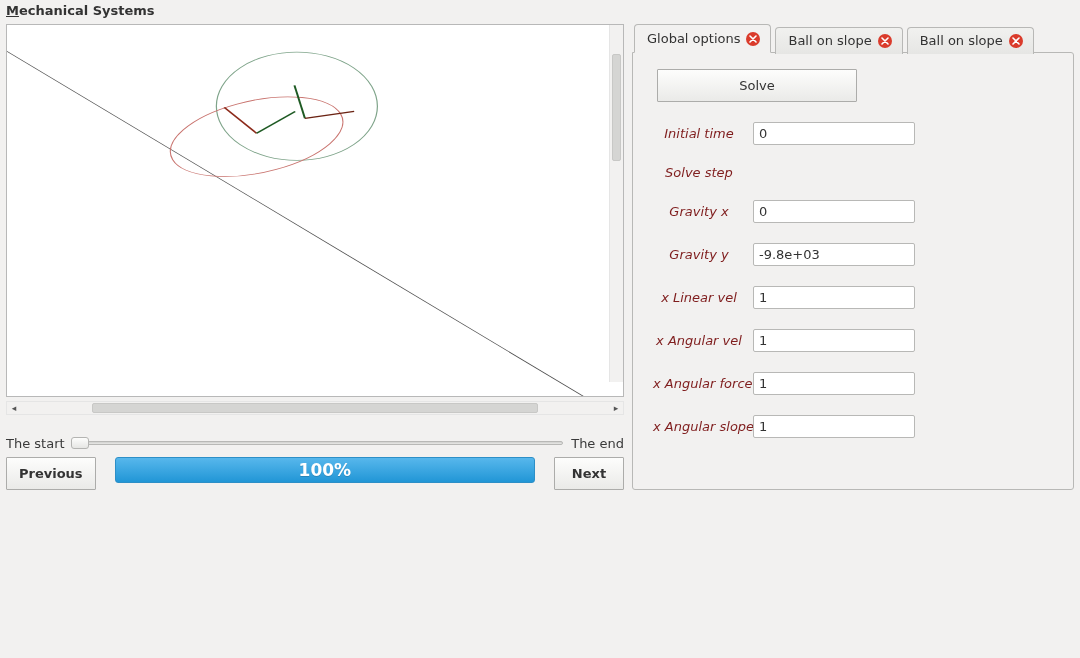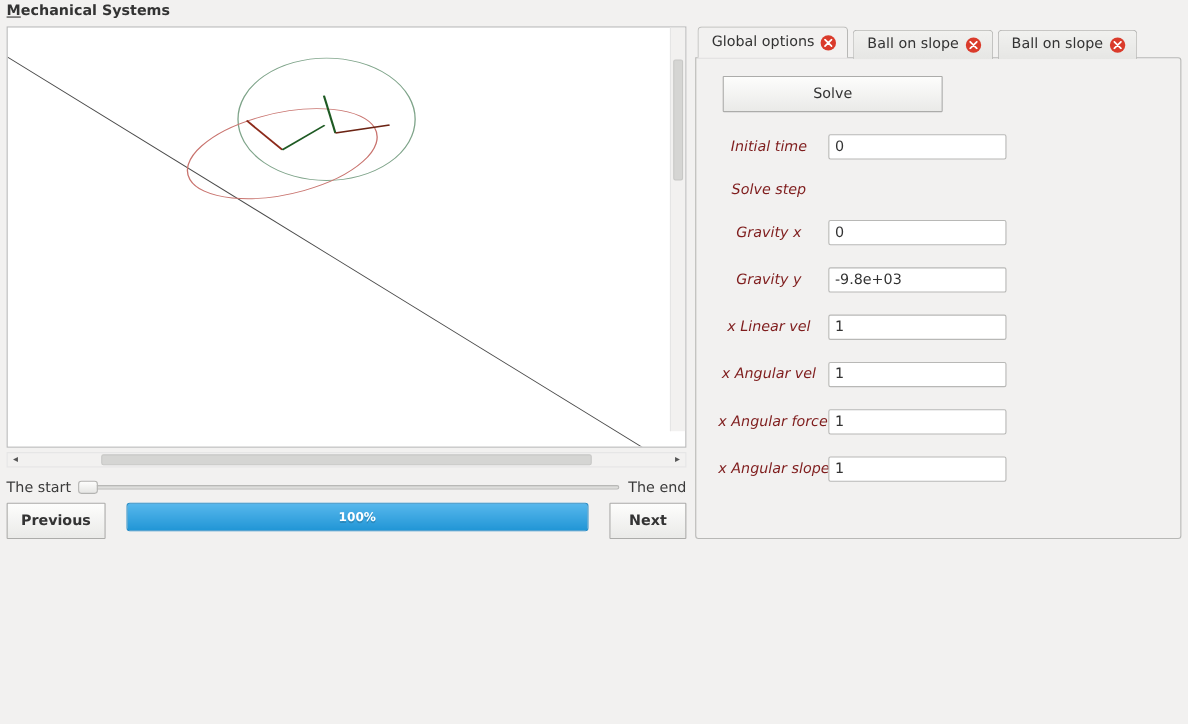--- a/index.html
+++ b/index.html
@@ -90,21 +90,21 @@
     top: 0; bottom: 0;
     background: #d5d5d3;
     border: 1px solid #c8c8c6;
     border-radius: 2px;
   }
 
   .slider-row {
     display: flex;
     align-items: center;
     gap: 8px;
-    margin-top: 6px;
+    margin-top: 16px;
   }
   .slider-row .label { white-space: nowrap; }
   .slider {
     flex: 1;
     height: 16px;
     position: relative;
   }
   .slider .track {
     position: absolute;
     left: 0; right: 0; top: 50%;
@@ -145,21 +145,21 @@
   .progress {
     flex: 1;
     height: 26px;
     border: 1px solid #2d8fc7;
     border-radius: 3px;
     background: linear-gradient(#57b7ec,#2196d6);
     display: flex;
     align-items: center;
     justify-content: center;
     color: #fff;
-    font-size: 11px;
+    font-size: 17px;
     text-shadow: 0 1px 0 rgba(0,0,0,0.15);
   }
 
   
   .right-pane {
     flex: 0 0 442px;
     display: flex;
     flex-direction: column;
   }
   .tabbar {

